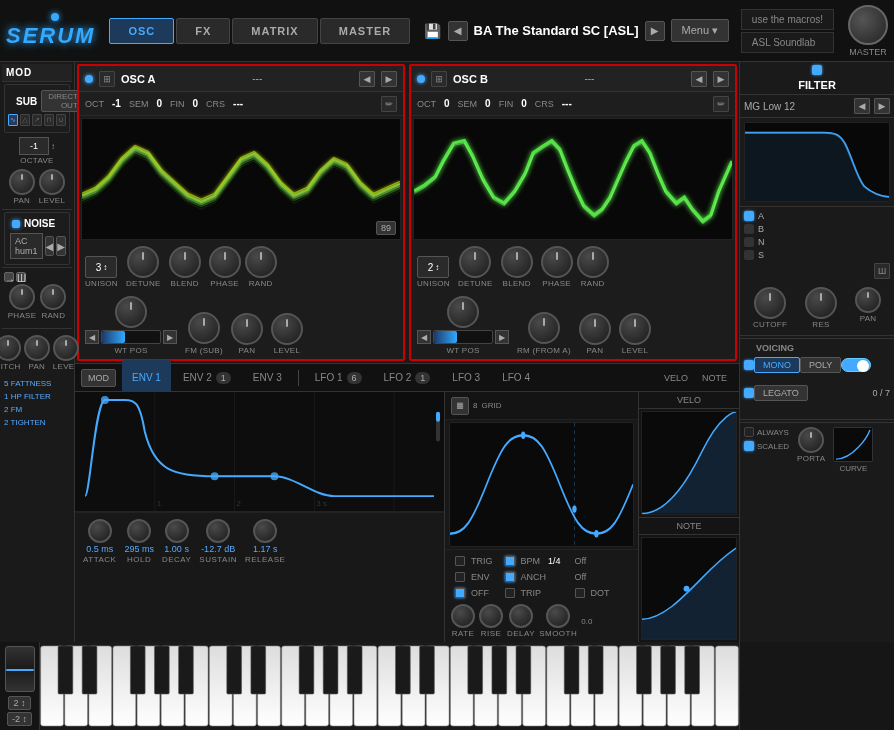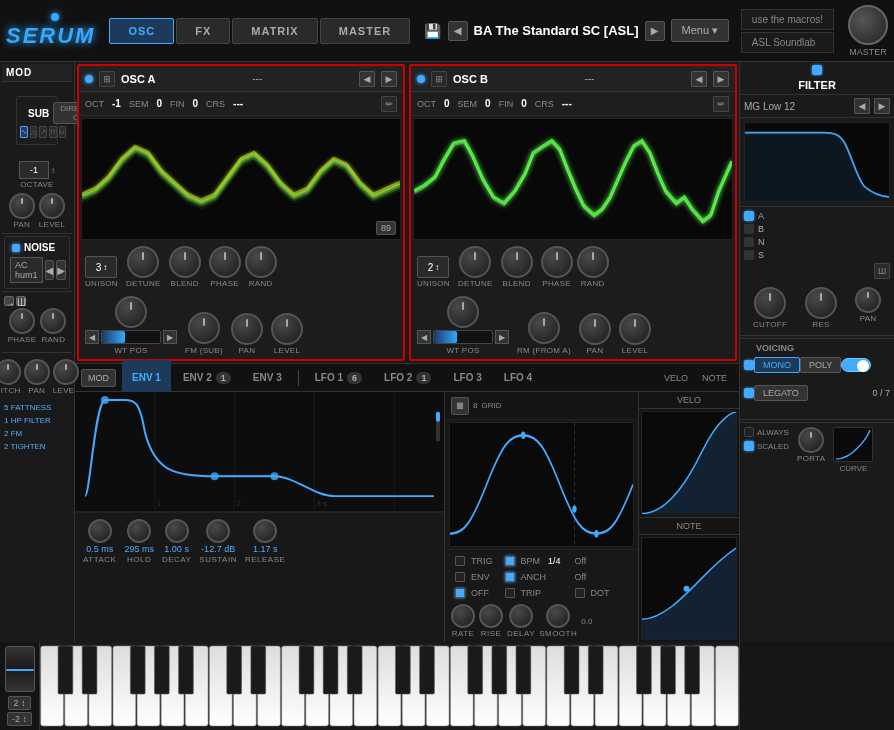--- a/index.html
+++ b/index.html
@@ -266,21 +266,21 @@
       height: 100%;
       background: linear-gradient(to right, #1a3a6a, #3af);
       border-radius: 2px;
       width: 40%;
     }
 
     
     .sub-section {
       background: #1c1c1c;
       border: 1px solid #333;
-      margin: 14px;
+      margin: 2px;
       padding: 3px;
       border-radius: 2px;
       text-align: right;
     }
     .section-led {
       width: 8px; height: 8px;
       border-radius: 2px;
       background: #4af;
       box-shadow: 0 0 4px #4af;
     }
@@ -292,21 +292,21 @@
       height: 28px;
       align-items: center;
       padding: 0 6px;
       gap: 2px;
     }
     .env-tab {
       padding: 12px 10px;
       cursor: pointer;
       color: #888;
       font-size: 10px;
-      font-weight: bold;
+      font-weight: normal;
       border-radius: 2px;
       display: flex;
       align-items: center;
       gap: 4px;
     }
     .env-tab.active {
       background: #1e3a5a;
       color: #4af;
     }
     .env-count {

